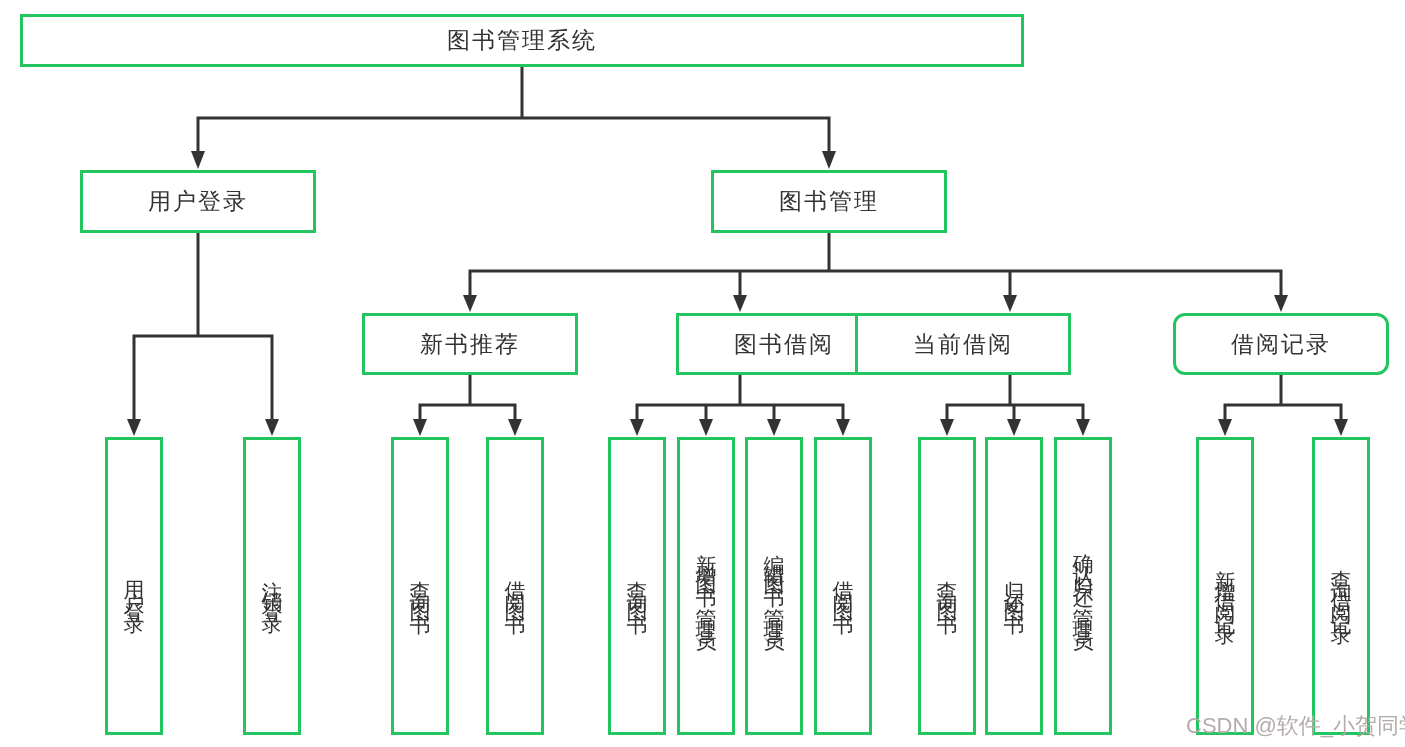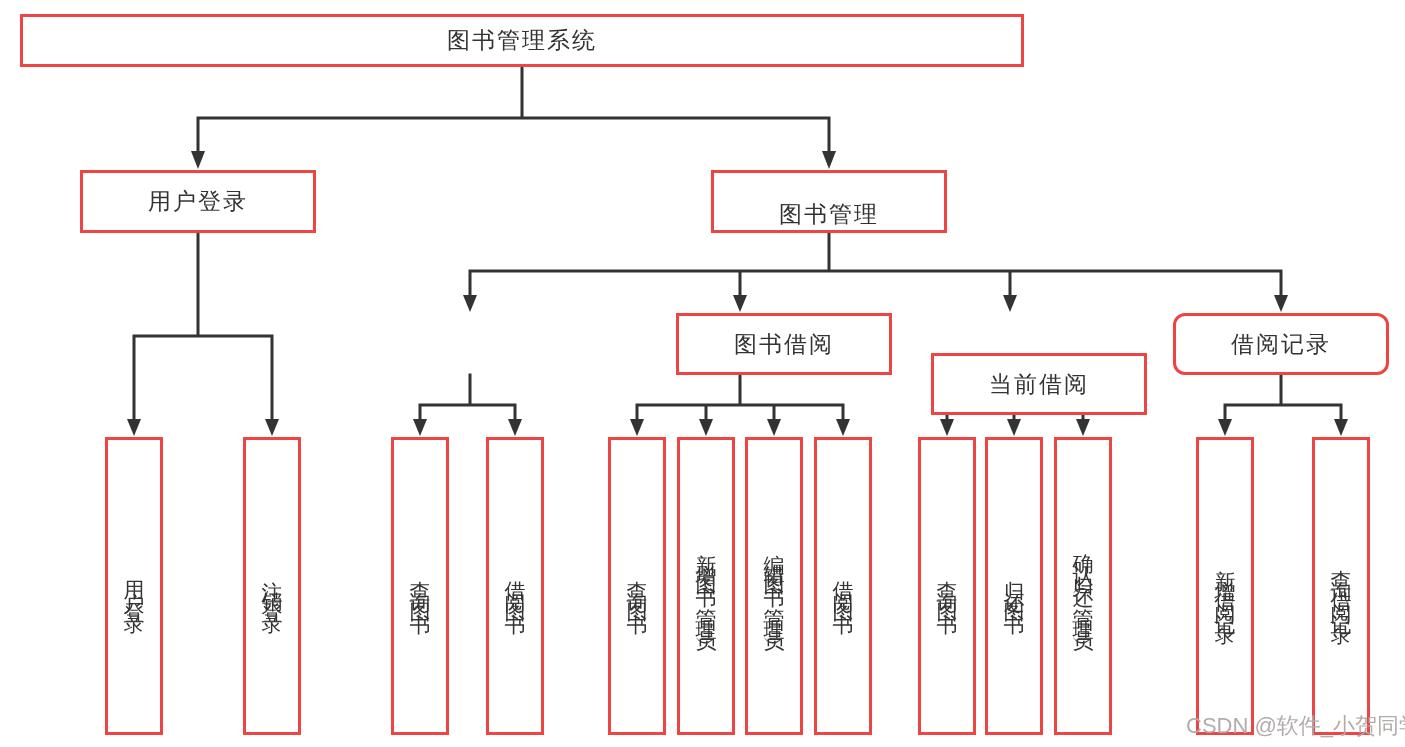--- a/index.html
+++ b/index.html
@@ -12,41 +12,41 @@
     overflow: hidden;
   }
   .connectors {
     position: absolute;
     left: 0; top: 0;
     z-index: 1;
   }
   .box {
     position: absolute;
     box-sizing: border-box;
-    border: 3px solid #ef4444;
+    border: 3px solid #22c55e;
     background: #ffffff;
     display: flex;
     align-items: center;
     justify-content: center;
     color: #333333;
     z-index: 2;
   }
   .hlabel {
     font-size: 23px;
     letter-spacing: 2px;
     white-space: nowrap;
   }
   .root-box    { left: 20px;  top: 14px;  width: 1004px; height: 53px; }
   .l2-box      { top: 170px; width: 236px; height: 63px; }
   .l2-user     { left: 80px; }
-  .l2-book     { left: 711px; align-items: flex-end; }
+  .l2-book     { left: 711px; }
   .l3-box      { top: 313px; width: 216px; height: 62px; }
   .l3-0 { left: 362px; }
   .l3-1 { left: 632px; margin-left: 44px; }
-  .l3-2 { left: 931px; margin-top: 40px; }
+  .l3-2 { left: 855px; }
   .l3-3 { left: 1173px; border-radius: 12px; }
   .leaf {
     top: 437px;
     width: 58px;
     height: 298px;
   }
   .vlabel {
     writing-mode: vertical-rl;
     text-orientation: mixed;
     font-size: 21px;
@@ -129,20 +129,23 @@
     <span class="hlabel">图书管理系统</span>
   </div>
 
   <div class="box l2-box l2-user">
     <span class="hlabel">用户登录</span>
   </div>
   <div class="box l2-box l2-book">
     <span class="hlabel">图书管理</span>
   </div>
 
+  <div class="box l3-box l3-0">
+    <span class="hlabel">新书推荐</span>
+  </div>
   <div class="box l3-box l3-1">
     <span class="hlabel">图书借阅</span>
   </div>
   <div class="box l3-box l3-2">
     <span class="hlabel">当前借阅</span>
   </div>
   <div class="box l3-box l3-3">
     <span class="hlabel">借阅记录</span>
   </div>
 

